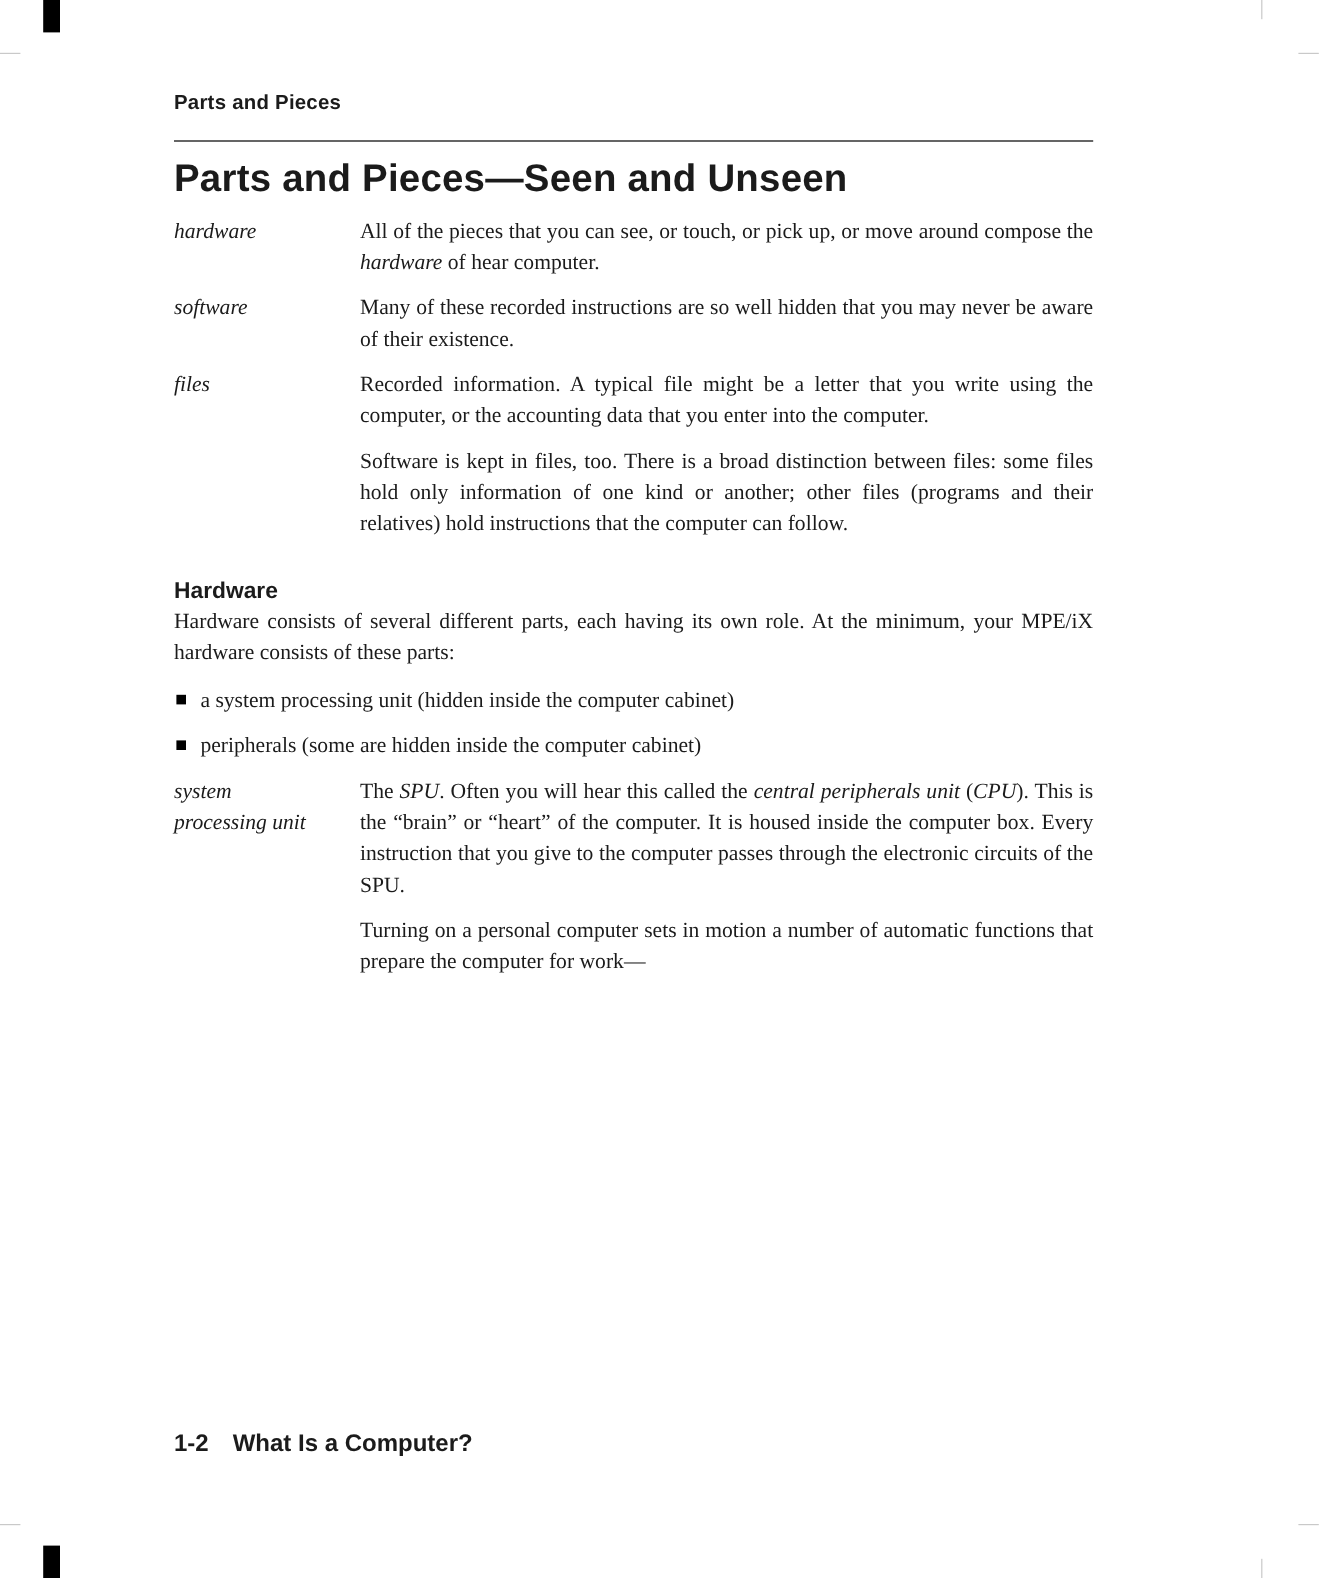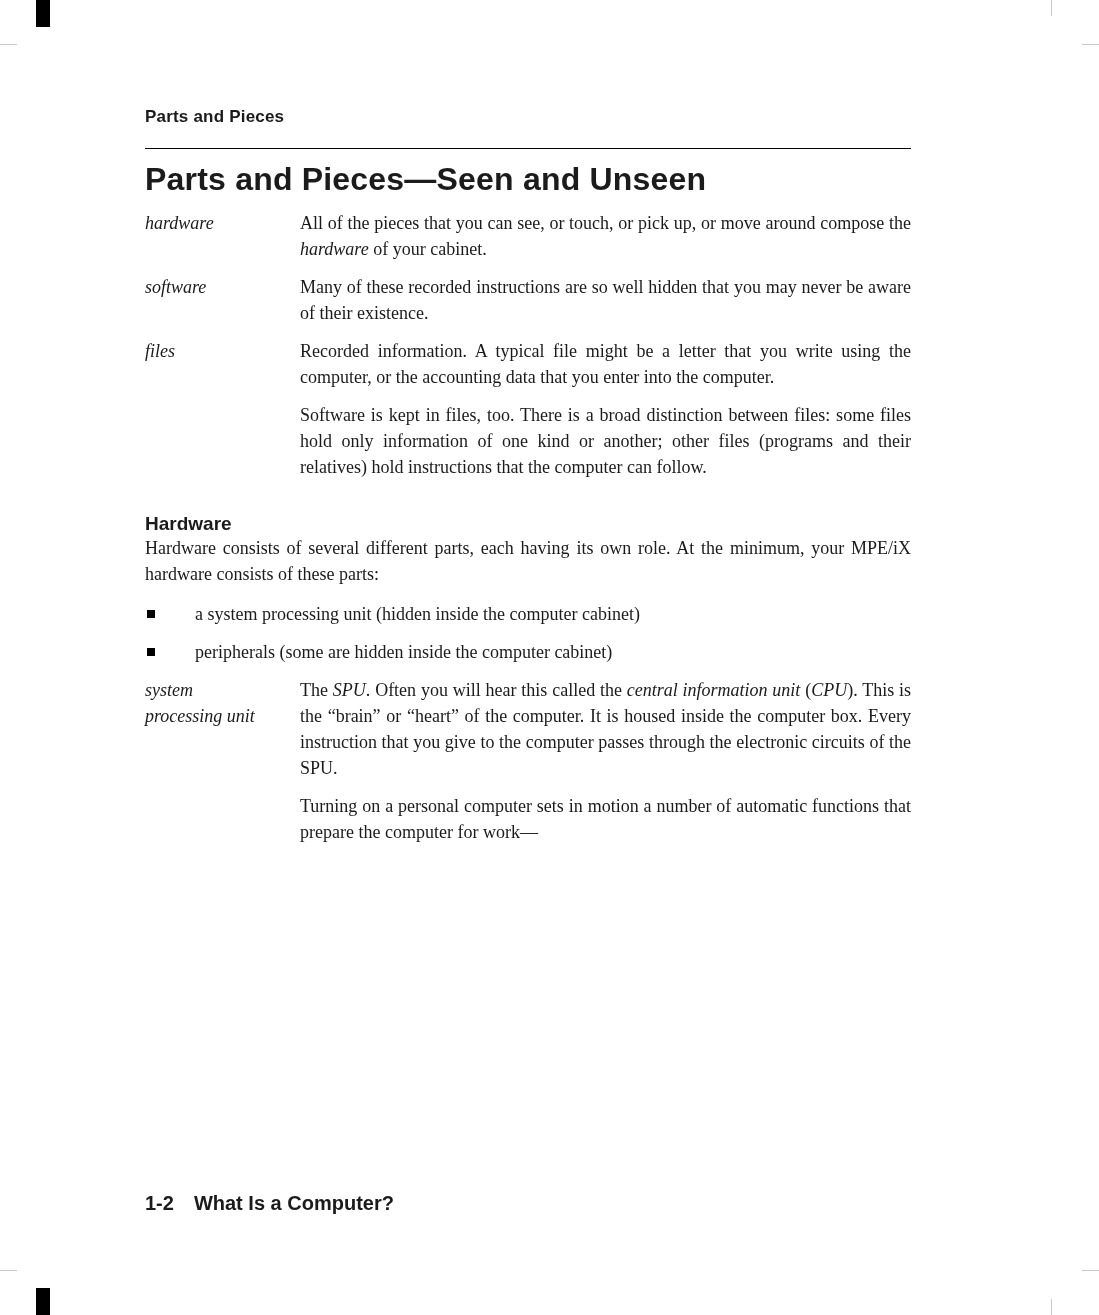--- a/index.html
+++ b/index.html
@@ -13,21 +13,21 @@
     overflow: hidden;
   }
   .scan-mark { position: absolute; background: #000; }
   .crop-line { position: absolute; background: #c9c9c9; }
 
   .content {
     position: absolute;
     left: 145px;
     top: 0;
     width: 766px;
-    padding-top: 107px;
+    padding-top: 76px;
     box-sizing: content-box;
   }
   .running-header {
     font-family: "Liberation Sans", sans-serif;
     font-weight: bold;
     font-size: 17px;
     letter-spacing: 0.2px;
   }
   .rule {
     margin-top: 21px;
@@ -59,21 +59,21 @@
 
   .section-heading {
     margin-top: 33px;
     font-family: "Liberation Sans", sans-serif;
     font-weight: bold;
     font-size: 19px;
   }
   .section-intro { margin-top: 0; }
 
   .bullets { margin-top: 14px; }
-  .bullet { display: flex; align-items: flex-start; margin-top: 12px; gap: 28px; }
+  .bullet { display: flex; align-items: flex-start; margin-top: 12px; }
   .bullet:first-child { margin-top: 0; }
   .bullet-square {
     flex: 0 0 8px;
     width: 8px;
     height: 8px;
     background: #000;
     margin: 9px 12px 0 2px;
   }
   .bullet-text { font-size: 18px; line-height: 26px; }
 
@@ -104,21 +104,21 @@
 
   <div class="running-header">Parts and Pieces</div>
   <div class="rule"></div>
 
   <h1 class="page-title" style="margin:12px 0 0 0;">Parts and Pieces—Seen and Unseen</h1>
 
 
   <div class="def-row">
     <div class="term">hardware</div>
     <div class="desc">
-      <p><span>All of the pieces that you can see, or touch, or pick up, or move around compose the </span><i>hardware</i><span> of your cabinet.</span></p>
+      <p><span>All of the pieces that you can see, or touch, or pick up, or move around compose the </span><i>hardware</i><span> of hear computer.</span></p>
     </div>
   </div>
 
   <div class="def-row">
     <div class="term">software</div>
     <div class="desc">
       <p>Many of these recorded instructions are so well hidden that you may never be aware of their existence.</p>
     </div>
   </div>
 
@@ -141,21 +141,21 @@
     </div>
     <div class="bullet">
       <span class="bullet-square"></span>
       <span class="bullet-text">peripherals (some are hidden inside the computer cabinet)</span>
     </div>
   </div>
 
   <div class="def-row">
     <div class="term">system processing unit</div>
     <div class="desc">
-      <p><span>The </span><i>SPU</i><span>. Often you will hear this called the </span><i>central information unit</i><span> (</span><i>CPU</i><span>). This is the “brain” or “heart” of the computer. It is housed inside the computer box. Every instruction that you give to the computer passes through the electronic circuits of the SPU.</span></p>
+      <p><span>The </span><i>SPU</i><span>. Often you will hear this called the </span><i>central peripherals unit</i><span> (</span><i>CPU</i><span>). This is the “brain” or “heart” of the computer. It is housed inside the computer box. Every instruction that you give to the computer passes through the electronic circuits of the SPU.</span></p>
       <p>Turning on a personal computer sets in motion a number of automatic functions that prepare the computer for work—</p>
     </div>
   </div>
 
 </div>
 
 <div class="footer">
   <span>1-2</span><span class="chapter">What Is a Computer?</span>
 </div>
 

